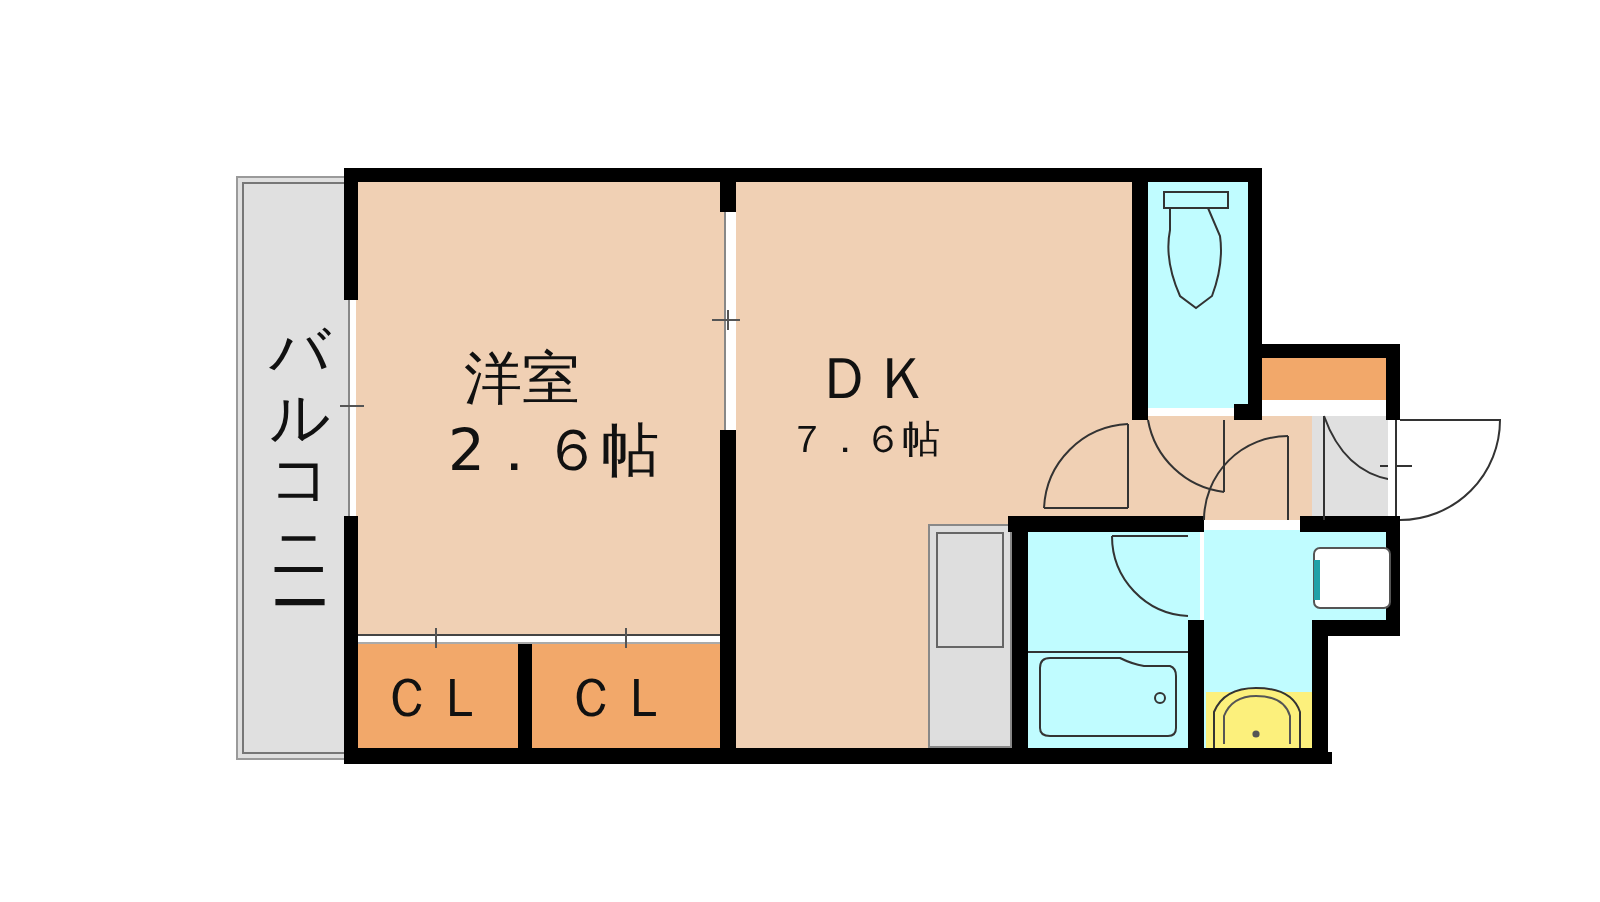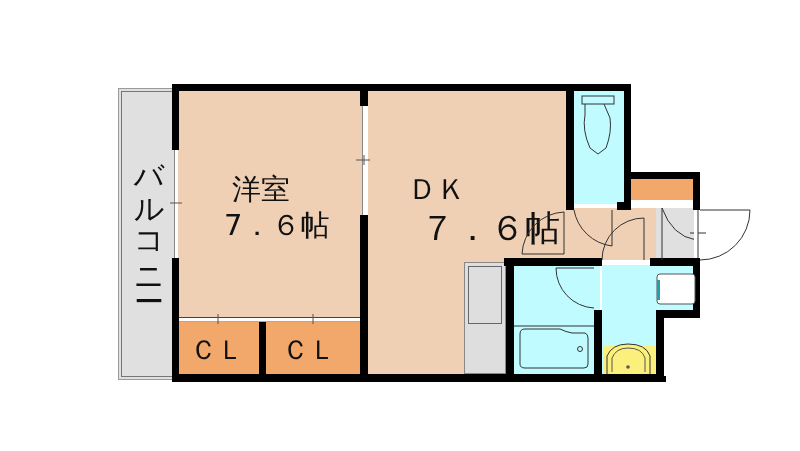--- a/index.html
+++ b/index.html
@@ -10,30 +10,30 @@
     svg.ov { position:absolute; left:0; top:0; }
   </style>
 </head>
 <body>
 
 <div class="abs" style="left:118px;top:88px;width:62px;height:292px;background:#e0e0e0;border:1px solid #9a9a9a;box-shadow:inset 0 0 0 2px #e0e0e0, inset 0 0 0 3px #777;"></div>
 <div class="label" style="left:130px;top:142px;width:34px;font-size:30px;writing-mode:vertical-rl;text-orientation:upright;letter-spacing:2px;">バルコニー</div>
 
 <div class="abs" style="left:178px;top:90px;width:184px;height:228px;background:#f0d0b4;"></div>
 <div class="label" style="left:232px;top:175px;font-size:29px;">洋室</div>
-<div class="label" style="left:224px;top:211px;font-size:29px;">7．６帖</div>
+<div class="label" style="left:224px;top:211px;font-size:29px;">2．６帖</div>
 
 <div class="abs" style="left:178px;top:322px;width:82px;height:52px;background:#f2a86a;"></div>
 <div class="label" style="left:190px;top:336px;font-size:27px;">ＣＬ</div>
 <div class="abs" style="left:266px;top:322px;width:94px;height:52px;background:#f2a86a;"></div>
 <div class="label" style="left:282px;top:336px;font-size:27px;">ＣＬ</div>
 
 <div class="abs" style="left:368px;top:90px;width:202px;height:284px;background:#f0d0b4;"></div>
 <div class="label" style="left:398px;top:175px;font-size:29px;margin-left:10px;">ＤＫ</div>
-<div class="label" style="left:420px;top:211px;font-size:35px;">７．６帖</div>
+<div class="label" style="left:394px;top:211px;font-size:19px;">７．６帖</div>
 
 <div class="abs" style="left:570px;top:208px;width:88px;height:52px;background:#f0d0b4;"></div>
 
 <div class="abs" style="left:656px;top:208px;width:40px;height:52px;background:#e0e0e0;"></div>
 
 <div class="abs" style="left:629px;top:178px;width:64px;height:22px;background:#f2a86a;"></div>
 
 <div class="abs" style="left:574px;top:90px;width:50px;height:114px;background:#c0fcff;"></div>
 
 <div class="abs" style="left:514px;top:265px;width:86px;height:110px;background:#c0fcff;"></div>

